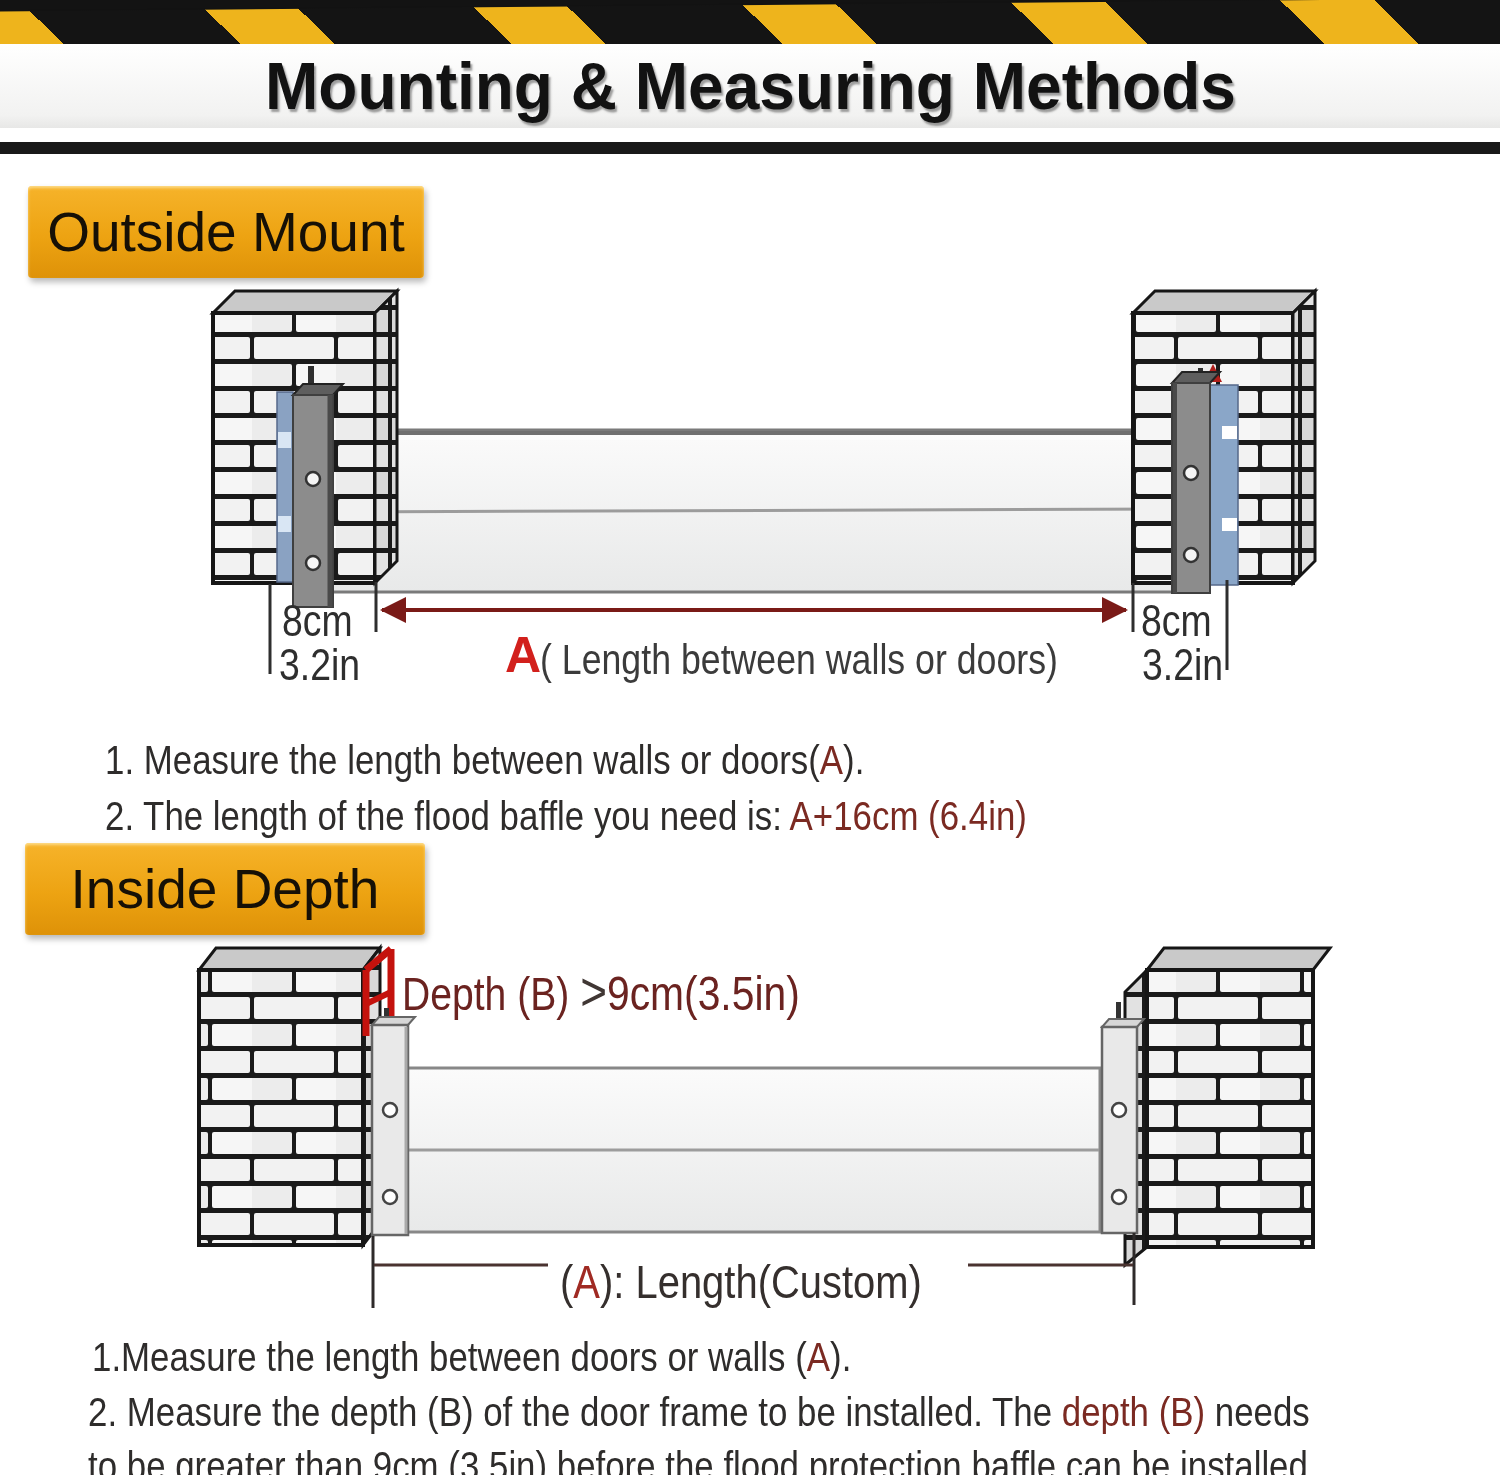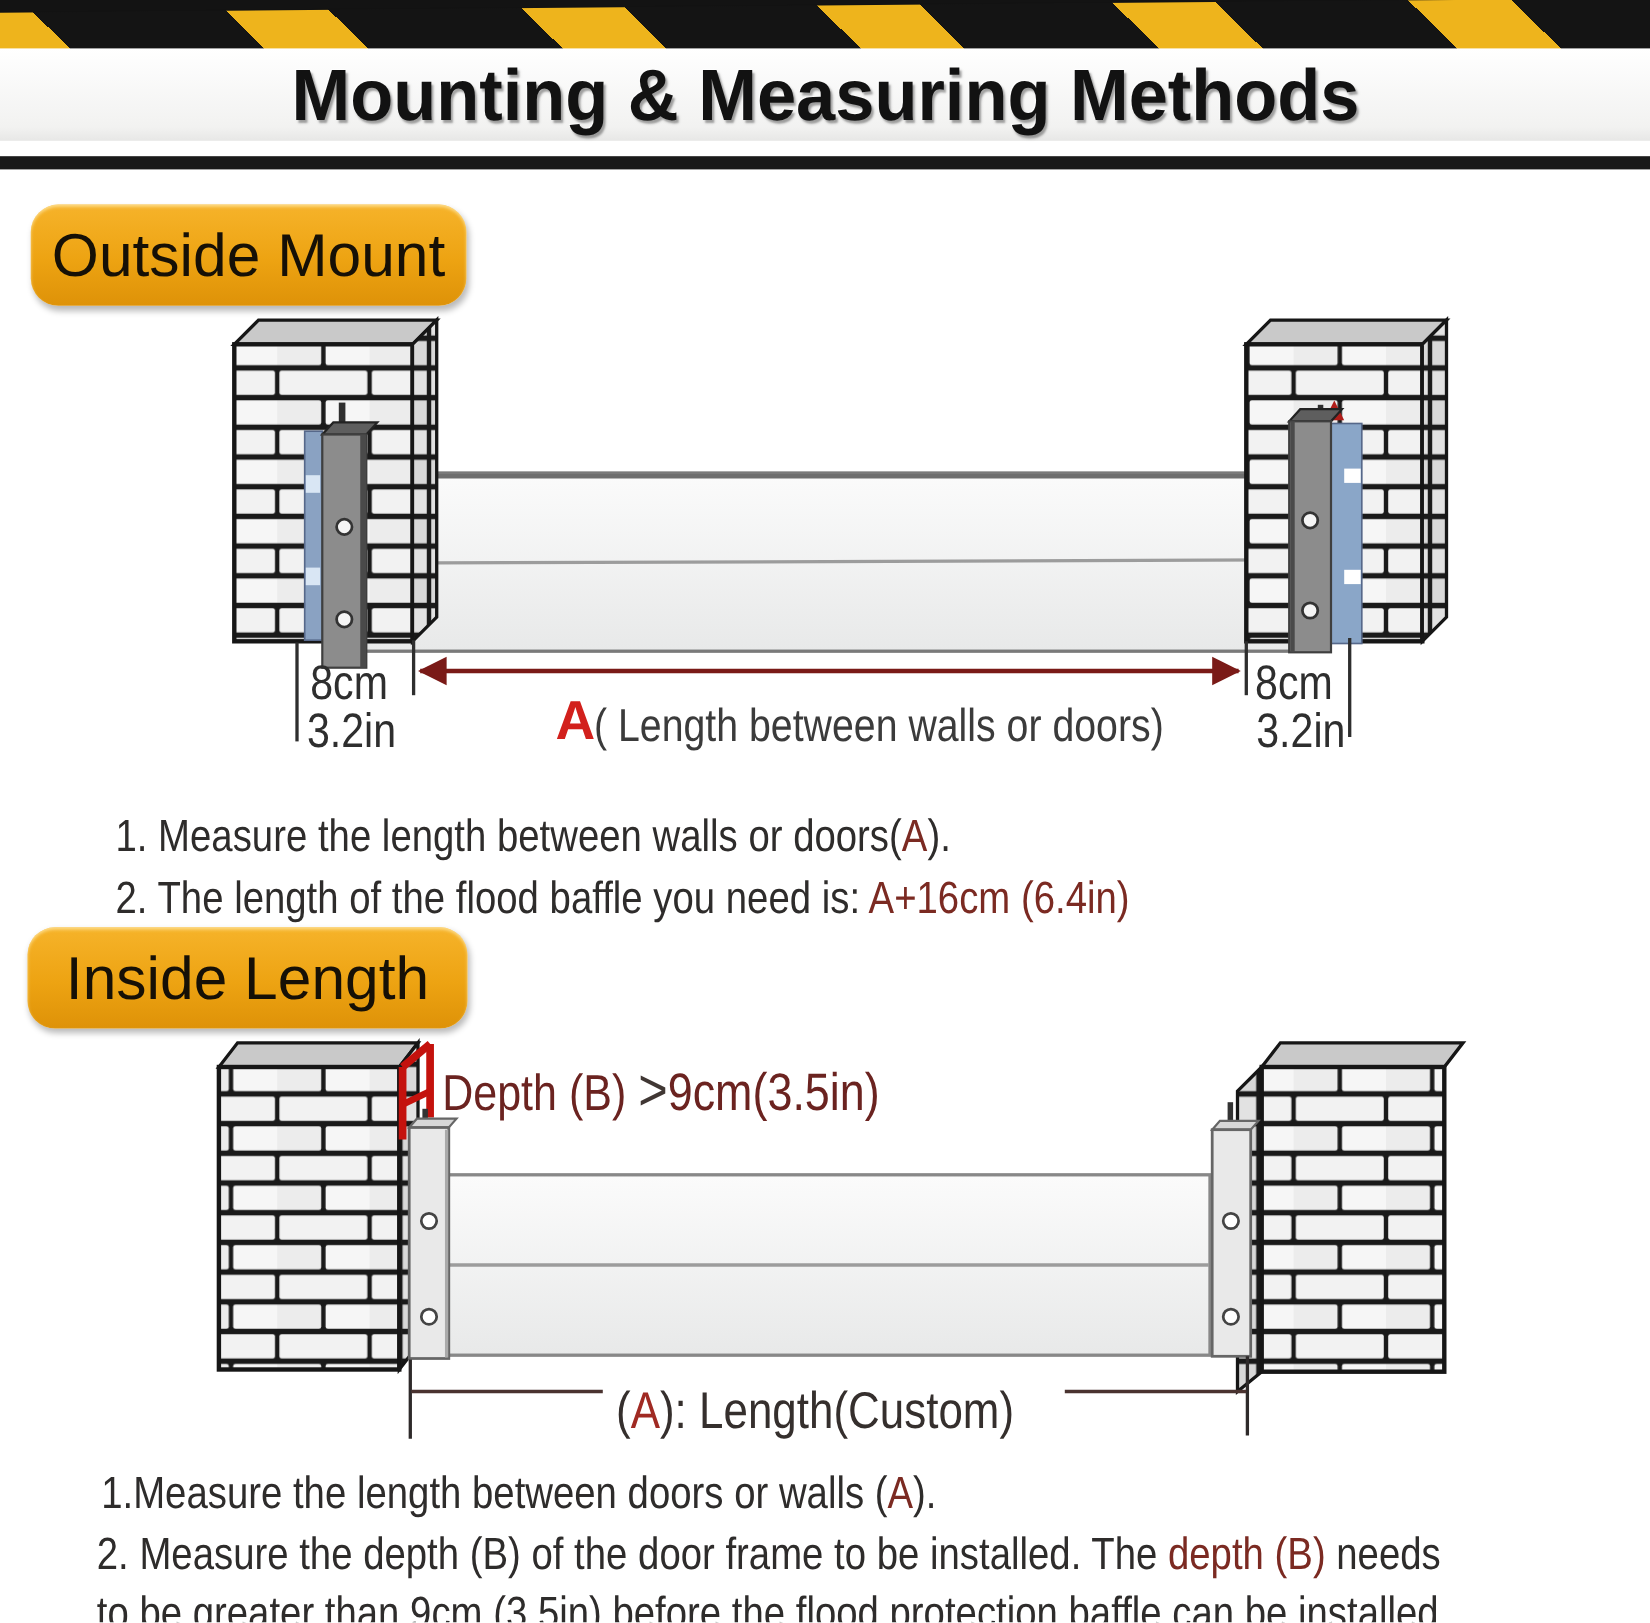--- a/index.html
+++ b/index.html
@@ -11,21 +11,21 @@
         background:repeating-linear-gradient(45deg,#eeb41c 0 66px,#141414 66px 190px);
         transform:rotate(-0.5deg);box-shadow:0 3px 4px rgba(0,0,0,.25);}
   .banner{position:absolute;left:0;top:44px;width:1500px;height:84px;
           background:linear-gradient(180deg,#ffffff 0%,#f2f2f1 85%,#e7e7e6 100%);
           display:flex;align-items:center;justify-content:center;}
   .title{font-size:66px;font-weight:bold;color:#121212;letter-spacing:0px;
          transform:scaleX(0.97);white-space:nowrap;
          text-shadow:2px 3px 2px rgba(70,70,70,.5), -1px -1px 0 rgba(255,255,255,.7);}
   .banner-bar{position:absolute;left:0;top:142px;width:1500px;height:12px;background:#191919;}
   
-  .badge{position:absolute;border-radius:25px;display:flex;align-items:center;justify-content:center;
+  .badge{position:absolute;border-radius:4px;display:flex;align-items:center;justify-content:center;
          background:linear-gradient(180deg,#f6b32a 0%,#eda312 55%,#de9208 100%);
          box-shadow:2px 4px 6px rgba(0,0,0,.28), inset 0 2px 3px rgba(255,230,160,.8);
          color:#161006;font-size:55px;white-space:nowrap;}
   .badge-outside{left:28px;top:186px;width:396px;height:92px;}
   .badge-inside{left:25px;top:843px;width:400px;height:92px;}
   
   .dia{position:absolute;left:0;}
   
   .lbl{position:absolute;white-space:nowrap;color:#2b2b2b;}
   .cond{transform:scaleX(0.85);transform-origin:left top;}
@@ -130,21 +130,21 @@
   <span class="lbl meas cond" style="left:282px;top:596px">8cm</span>
   <span class="lbl meas cond" style="left:279px;top:640px">3.2in</span>
   <span class="lbl big-a" style="left:505px;top:626px">A</span>
   <span class="lbl paren-label cond" style="left:540px;top:636px">( Length between walls or doors)</span>
   <span class="lbl meas cond" style="left:1141px;top:596px">8cm</span>
   <span class="lbl meas cond" style="left:1142px;top:640px">3.2in</span>
 
   <div class="lbl step cond" style="left:105px;top:733px"><span>1. Measure the length between walls or doors(</span><span class="maroon">A</span><span>).</span></div>
   <div class="lbl step cond" style="left:105px;top:789px"><span>2. The length of the flood baffle you need is: </span><span class="maroon">A+16cm (6.4in)</span></div>
 
-  <div class="badge badge-inside">Inside Length</div>
+  <div class="badge badge-inside">Inside Depth</div>
 
   <svg class="dia" style="top:940px" width="1500" height="372" viewBox="0 0 1500 372">
 
     <g>
       <rect x="405" y="128" width="695" height="164" fill="url(#panelG)" stroke="#888" stroke-width="3"></rect>
       <line x1="406" y1="210" x2="1099" y2="210" stroke="#9c9c9c" stroke-width="3"></line>
     </g>
 
     <g>
       <polygon points="199,30 363,30 380,8 216,8" fill="#c9c9c9" stroke="#161616" stroke-width="3"></polygon>

